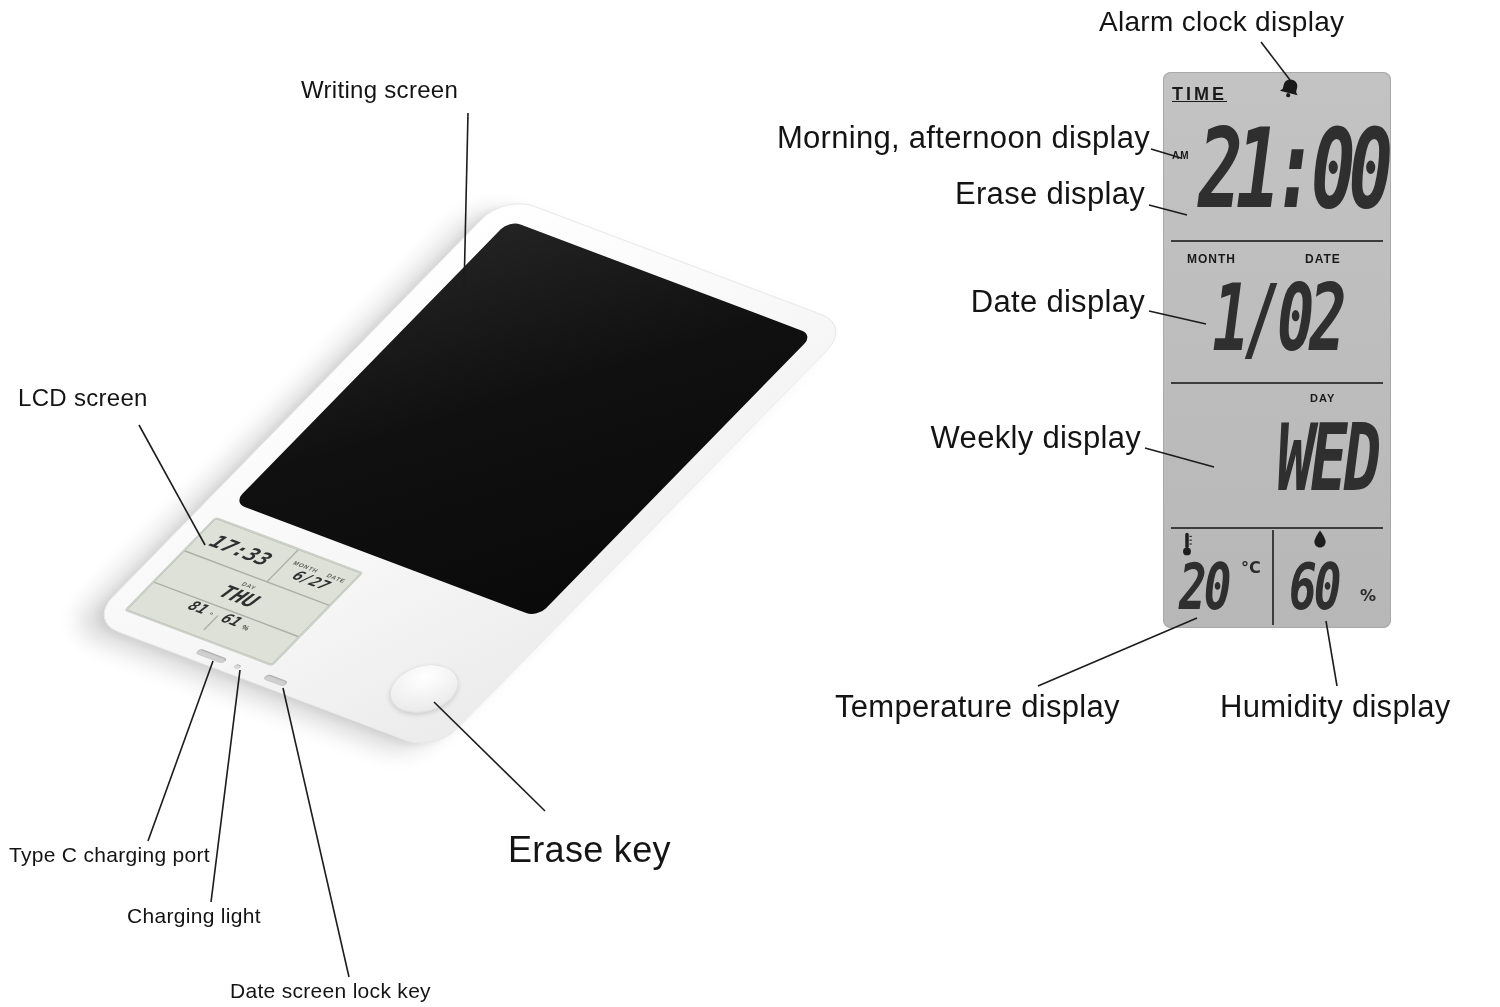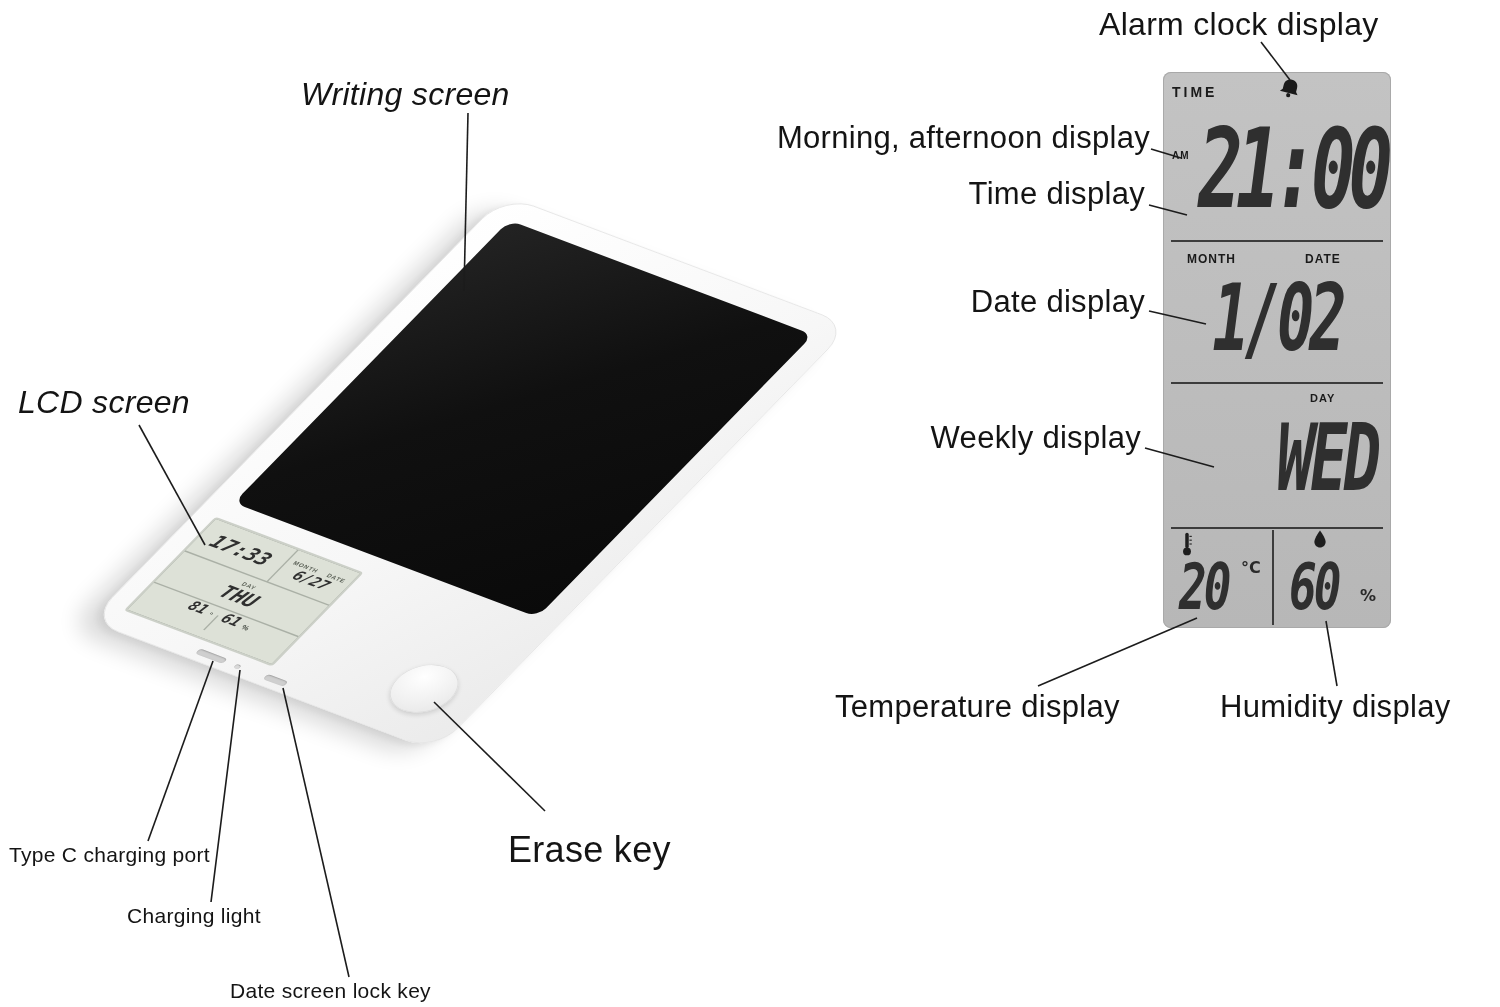--- a/index.html
+++ b/index.html
@@ -17,21 +17,21 @@
   .callouts {
     position: absolute;
     inset: 0;
     z-index: 5;
     pointer-events: none;
   }
   .callouts line { stroke: #1c1c1c; stroke-width: 1.6; }
 
   
   .label { position: absolute; z-index: 10; white-space: nowrap; letter-spacing: .3px; }
-  .label-lg { font-size: 32px; font-style: italic; }
+  .label-lg { font-size: 24px; }
   .label-xl { font-size: 36px; }
   .label-md { font-size: 31px; }
   .label-sm { font-size: 21px; }
   .label-right { text-align: right; }
 
   
   .tablet {
     position: absolute;
     left: 0; top: 0;
     width: 500px; height: 760px;
@@ -131,22 +131,22 @@
   }
   .seg {
     font-family: "DejaVu Sans Mono", monospace;
     font-weight: 700;
     font-style: italic;
     color: #2f2f2f;
     line-height: 1;
   }
   .p-small {
     position: absolute;
-    font-size: 14px; font-weight: bold;
-    color: #1a1a1a; letter-spacing: 3px;
+    font-size: 18px; font-weight: bold;
+    color: #1a1a1a; letter-spacing: 3px; text-decoration: underline;
   }
   .p-micro {
     position: absolute;
     font-size: 12px; font-weight: bold;
     color: #1a1a1a; letter-spacing: 1px;
   }
   .pd-time {
     position: absolute; top: 40px; right: 5px;
     font-size: 74px; letter-spacing: -7px;
     transform: scaleY(1.5); transform-origin: top right;
@@ -283,21 +283,21 @@
     <span class="pd-unit pd-unit-hum">%</span>
   </div>
 
   <div class="label label-lg" style="left:301px; top:76px;">Writing screen</div>
   <div class="label label-lg" style="left:18px; top:384px;">LCD screen</div>
   <div class="label label-xl" style="left:508px; top:813px;margin-top:16px;">Erase key</div>
   <div class="label label-sm" style="left:3px; top:843px;margin-left:6px;">Type C charging port</div>
   <div class="label label-sm" style="left:100px; top:904px;margin-left:27px;">Charging light</div>
   <div class="label label-sm" style="left:230px; top:979px;">Date screen lock key</div>
 
-  <div class="label label-md" style="left:1099px; top:6px; font-size:32px;">Alarm clock display</div>
+  <div class="label label-md" style="left:1099px; top:6px; font-size:28px;">Alarm clock display</div>
   <div class="label label-md label-right" style="left:650px; top:120px; width:500px;">Morning, afternoon display</div>
-  <div class="label label-md label-right" style="left:800px; top:176px; width:345px;">Time display</div>
+  <div class="label label-md label-right" style="left:800px; top:176px; width:345px;">Erase display</div>
   <div class="label label-md label-right" style="left:800px; top:284px; width:345px;">Date display</div>
   <div class="label label-md label-right" style="left:800px; top:420px; width:341px;">Weekly display</div>
   <div class="label label-md" style="left:835px; top:689px;">Temperature display</div>
   <div class="label label-md" style="left:1220px; top:689px;">Humidity display</div>
 
 </div>
 
 </body></html>

